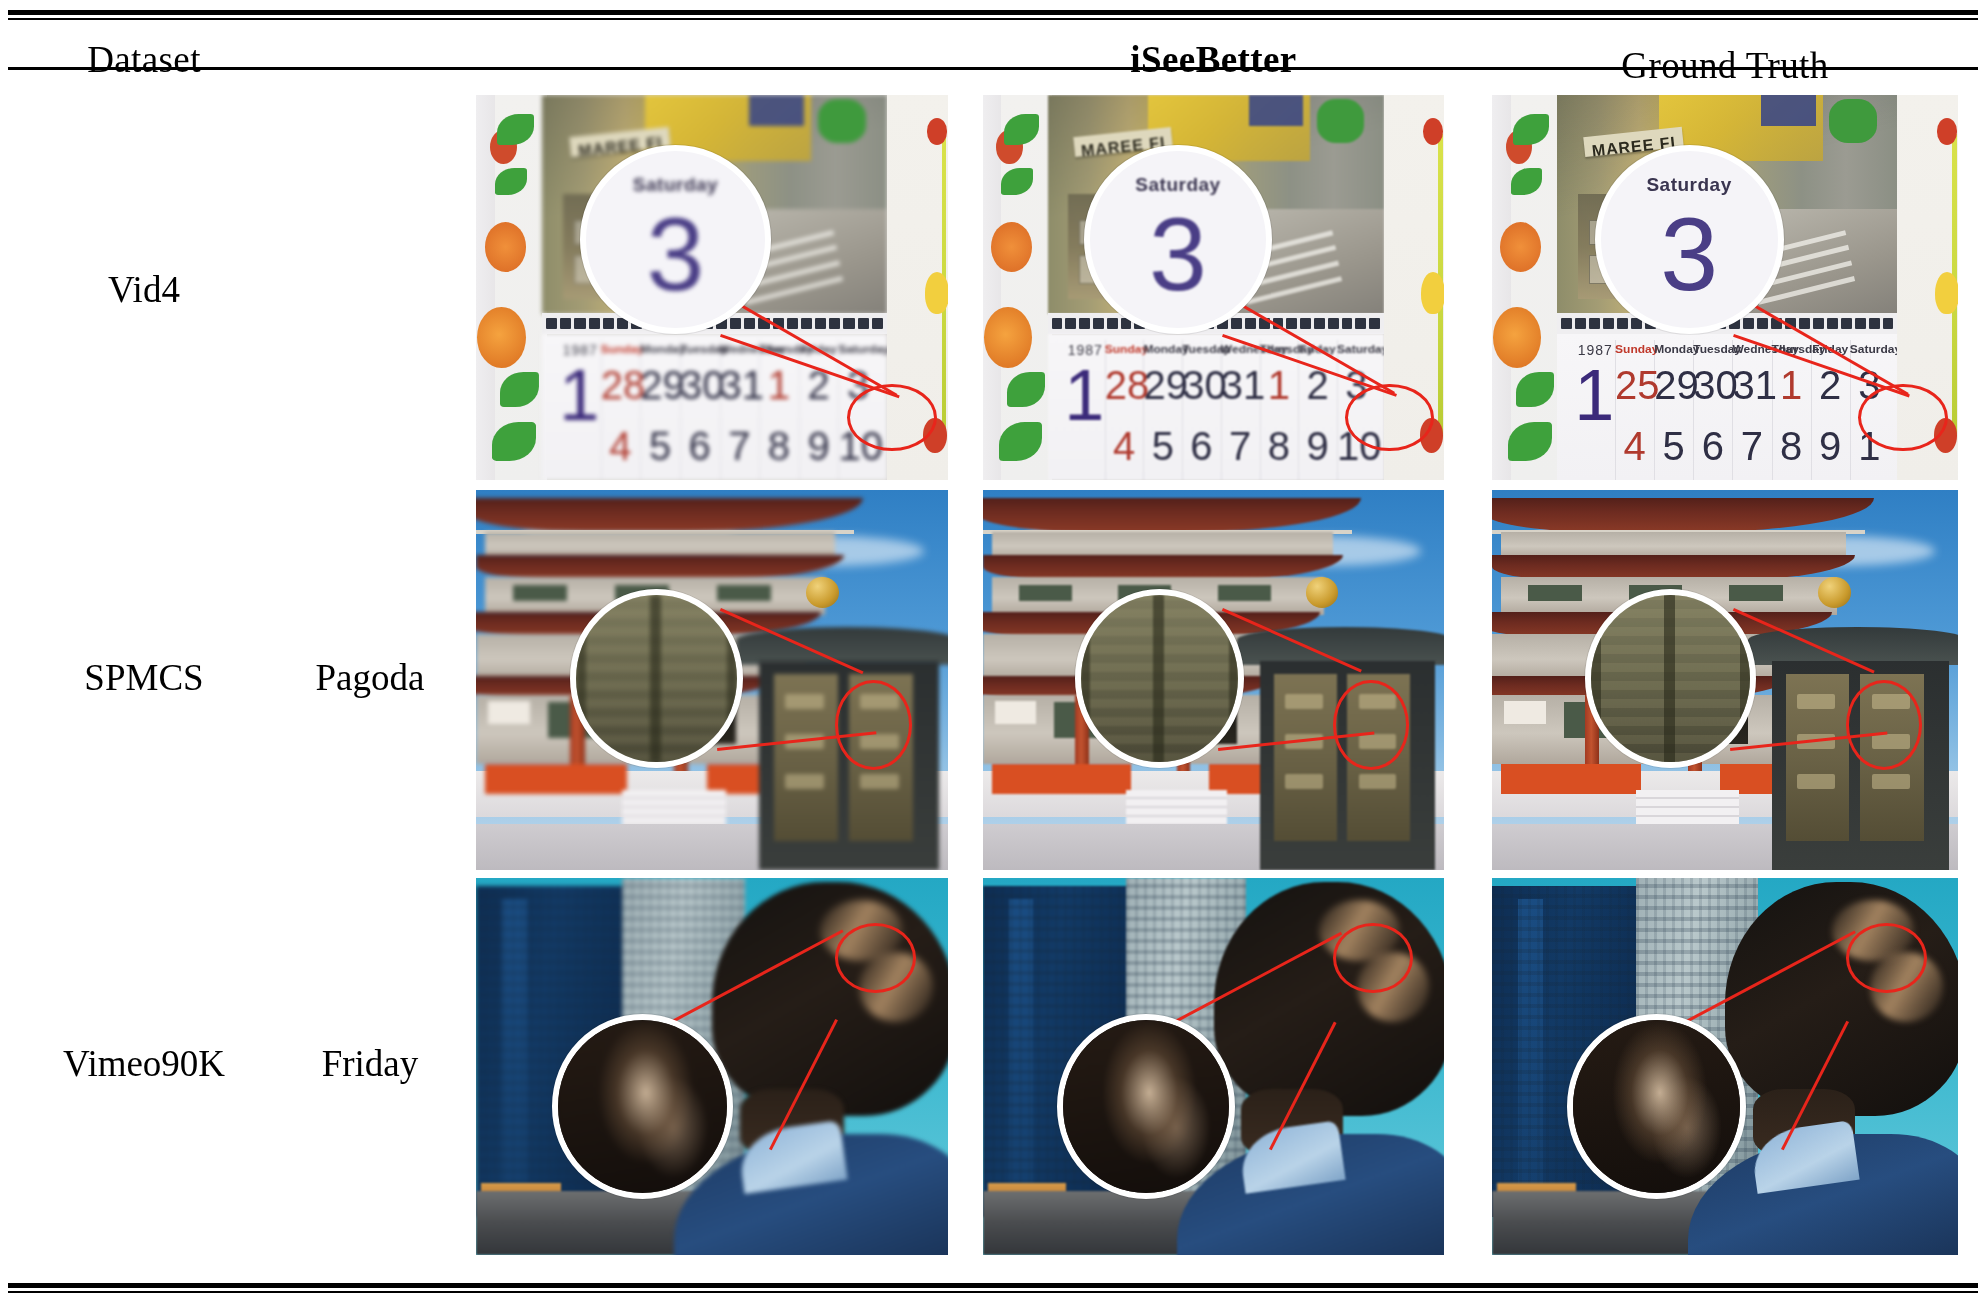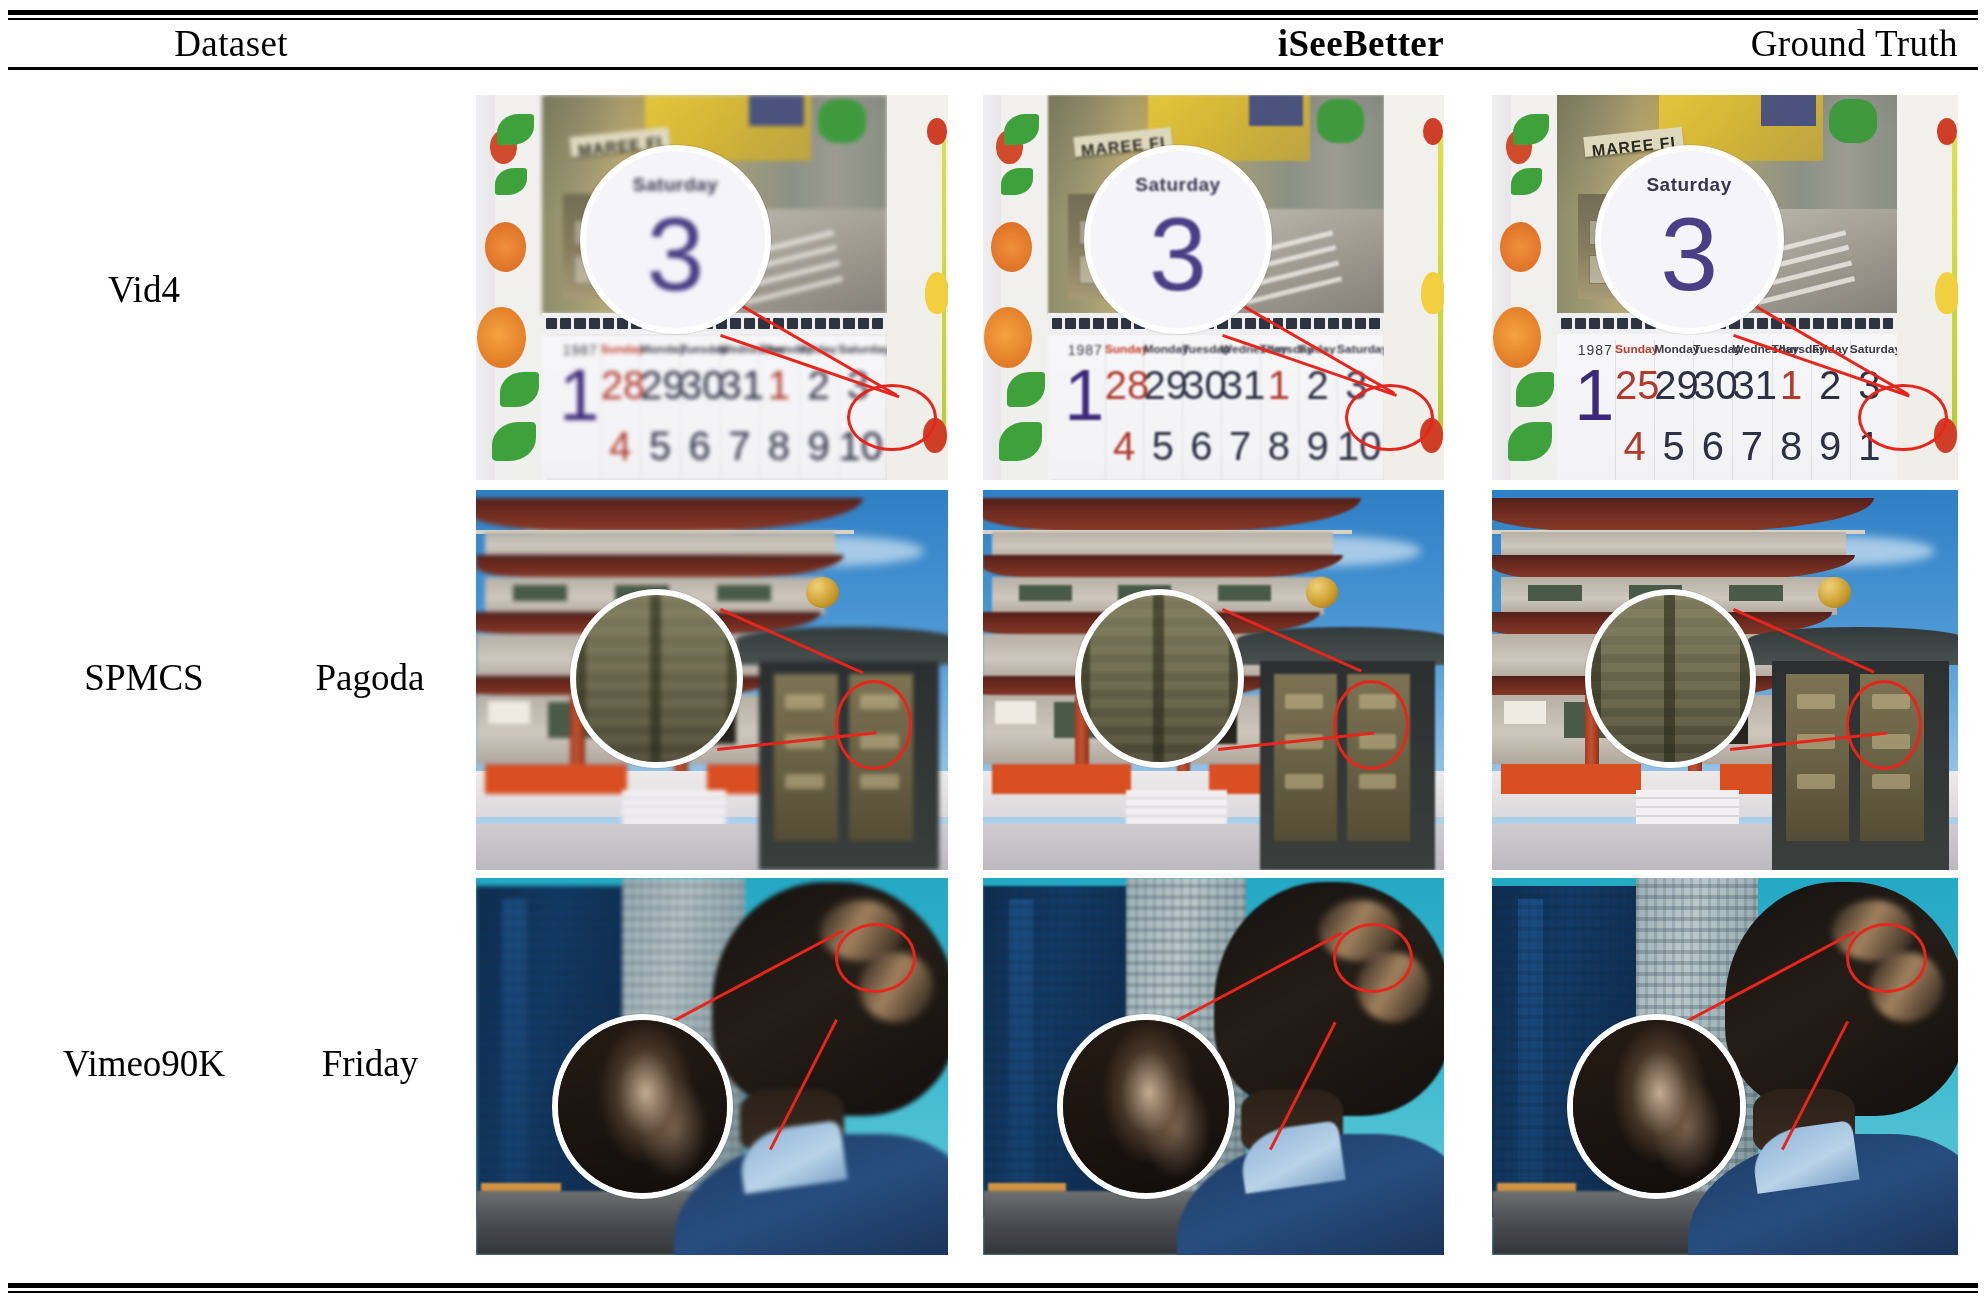--- a/index.html
+++ b/index.html
@@ -39,35 +39,35 @@
   
   .header-row {
     position: absolute;
     top: 20px;
     left: 0;
     width: 1986px;
     height: 47px;
   }
   .col-head {
     position: absolute;
-    top: 0;
+    top: 16px;
     height: 30px;
     line-height: 47px;
-    text-align: right;
+    text-align: center;
     font-size: 37px;
     letter-spacing: 0.4px;
     white-space: nowrap;
   }
   .col-head.bold { font-weight: bold; }
 
   .ch-dataset { left: 0px;    width: 288px; }
   .ch-clip    { left: 200px;  width: 340px; }
   .ch-duf     { left: 476px;  width: 472px; }
   .ch-isb     { left: 983px;  width: 461px; }
-  .ch-gt      { left: 1492px; width: 466px; }
+  .ch-gt      { left: 1492px; width: 466px; margin-top: 6px; }
 
   
   .row-label {
     position: absolute;
     text-align: center;
     font-size: 37px;
     white-space: nowrap;
   }
   .lbl-dataset { left: 0px;   width: 288px; }
   .lbl-clip    { left: 200px; width: 340px; }

